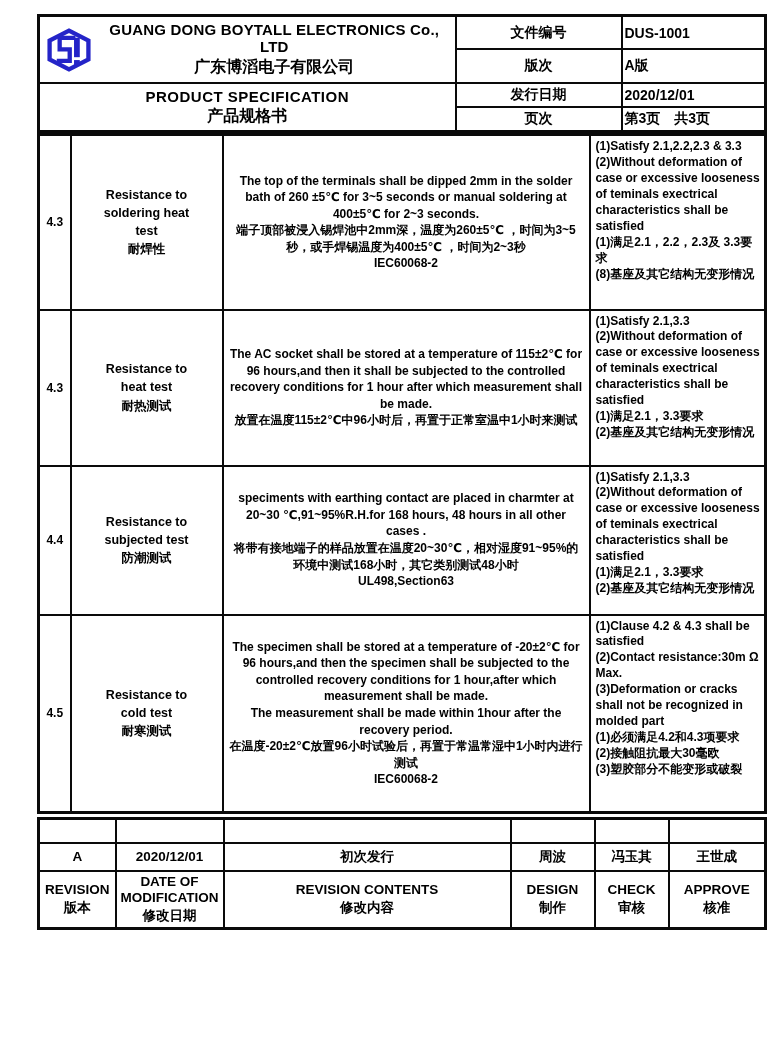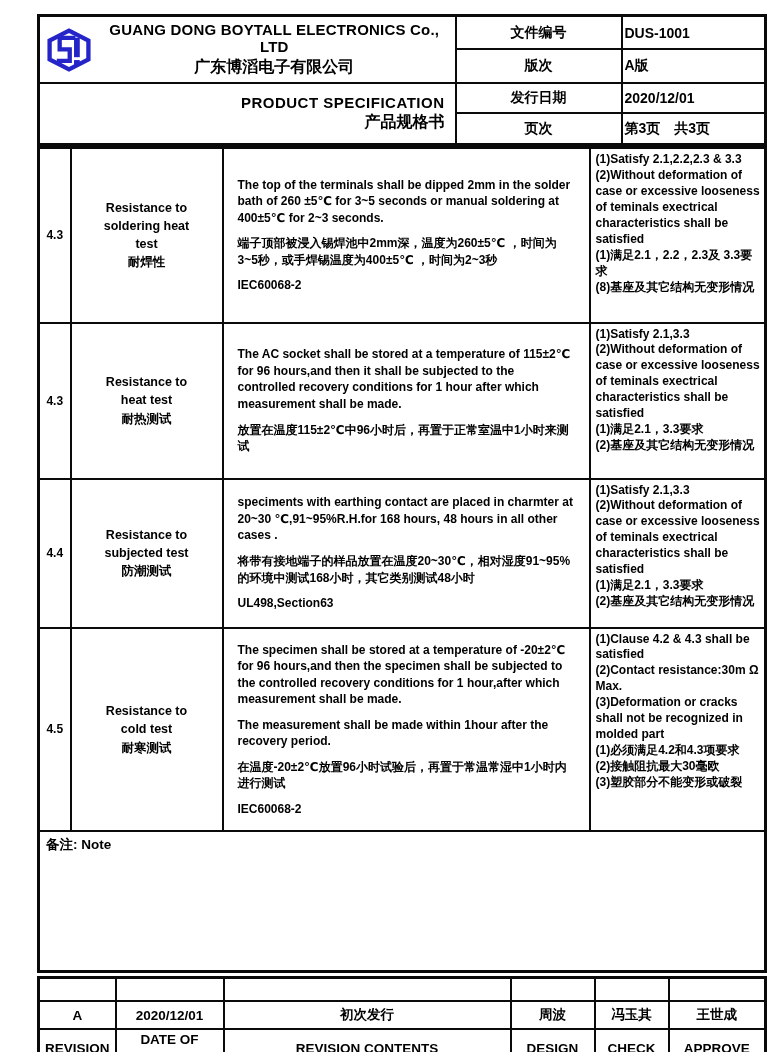--- a/index.html
+++ b/index.html
@@ -18,31 +18,31 @@
   td { border: 2px solid #0a0a0a; font-weight: bold; vertical-align: middle; }
   .header-table { border: 3px solid #0a0a0a; }
   .main-table  { border: 3px solid #0a0a0a; }
   .rev-table   { border: 3px solid #0a0a0a; margin-top: 3px; }
 
   
   .company-cell { text-align: center; padding: 4px 6px; }
   .company-inner { display: flex; align-items: center; justify-content: center; gap: 8px; }
   .company-en { font-size: 15px; letter-spacing: 0.2px; }
   .company-cn { font-size: 16px; margin-top: 2px; }
-  .title-cell { text-align: right; padding: 10px; }
+  .title-cell { text-align: center; padding: 2px; }
   .title-en { font-size: 15px; letter-spacing: 0.5px; }
   .title-cn { font-size: 16px; margin-top: 1px; }
   .hdr-label { text-align: center; font-size: 14px; padding: 2px; }
   .hdr-value { text-align: left; font-size: 14px; padding: 2px; }
 
   
   .cell-no   { text-align: center; font-size: 12px; }
   .cell-name { text-align: center; font-size: 12.5px; padding: 2px 20px; line-height: 1.45; }
   .cell-desc { font-size: 12px; padding: 4px 5px; line-height: 1.38; }
-  .cell-desc div { margin: 9px; }
+  .cell-desc div { margin: 0; text-align: center; }
   .cell-req  { font-size: 12px; padding: 3px 4px 3px 5px; line-height: 1.33; vertical-align: top; }
   .note-cell { vertical-align: top; font-size: 13.5px; padding: 4px 6px; height: 140px; }
 
   
   .rev-table td { text-align: center; font-size: 13.5px; padding: 2px; }
   .pre-line { white-space: pre-line; }
   .rev-hdr-en { font-size: 13.5px; line-height: 1.25; }
   .rev-hdr-cn { font-size: 13.5px; line-height: 1.35; }
 
   .logo-svg { display: block; }
@@ -178,23 +178,20 @@
       <td class="cell-req">
         <div>(1)Clause 4.2 &amp; 4.3 shall be satisfied</div>
         <div>(2)Contact resistance:30m Ω Max.</div>
         <div>(3)Deformation or cracks shall not be recognized in molded part</div>
         <div>(1)必须满足4.2和4.3项要求</div>
         <div>(2)接触阻抗最大30毫欧</div>
         <div>(3)塑胶部分不能变形或破裂</div>
       </td>
     </tr>
 
-    <tr>
-      <td class="note-cell" colspan="4">备注: Note</td>
-    </tr>
   </tbody>
     </table>
 
   <table class="rev-table">
     <colgroup>
       <col style="width:77px">
         <col style="width:108px">
         <col style="width:287px">
       <col style="width:84px">
         <col style="width:74px">

